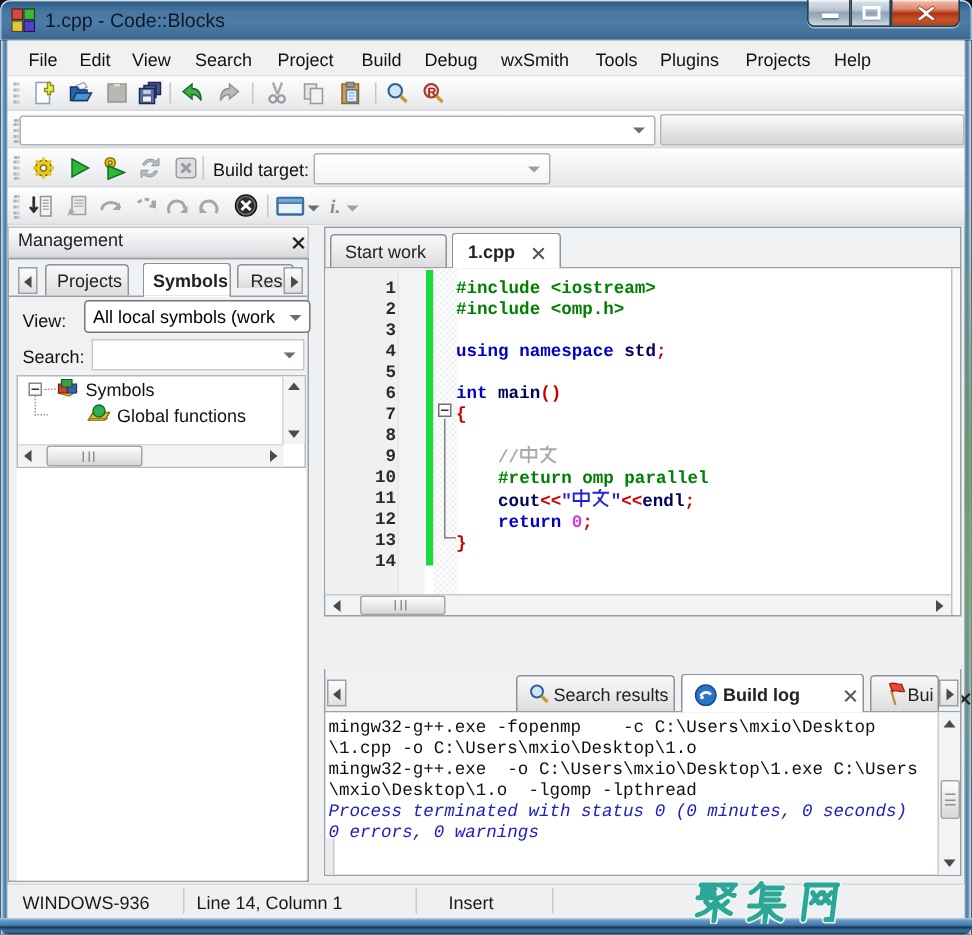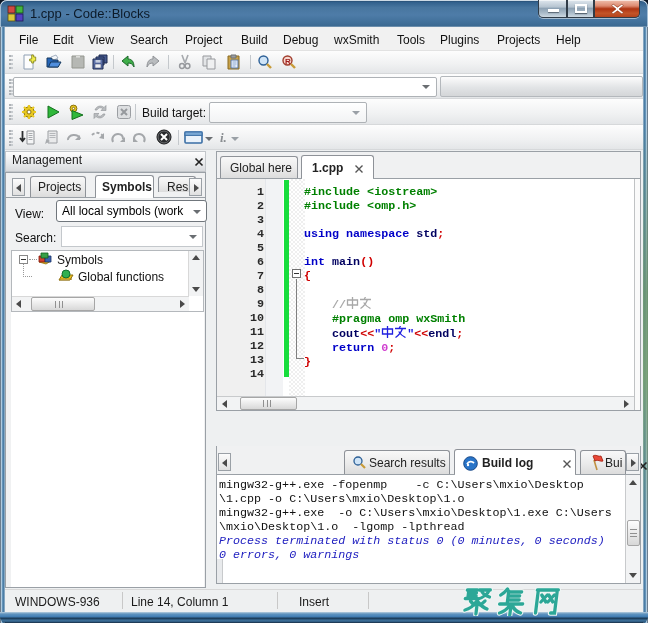--- a/index.html
+++ b/index.html
@@ -280,21 +280,21 @@
     <div class="sbthumb" style="position:absolute;left:19px;top:0px;width:64px;height:14px;"></div>
     <div style="position:absolute;left:43px;top:4px;width:8px;height:7px;border-left:1px solid #909090;border-right:1px solid #909090;"></div>
         <div style="position:absolute;left:47px;top:4px;width:1px;height:7px;background:#909090;"></div>
   </div>
 </div>
 <div class="a" style="left:6px;top:161px;width:193px;height:275px;background:#fff;"></div>
 </div>
 <div class="a" id="editor" style="left:216px;top:151px;width:425px;height:260px;">
 <div class="a" style="left:0;top:0;width:425px;height:260px;border:1px solid #9aa0a6;background:#f0f1f2;"></div>
 <div class="a tab" style="left:4px;top:5px;width:78px;height:22px;">
-      <span style="position:absolute;left:9px;top:4px;">Global here</span>
+      <span style="position:absolute;left:9px;top:4px;">Start work</span>
     </div>
 <div class="a tab tabactive" style="left:85px;top:4px;width:73px;height:24px;">
       <span style="position:absolute;left:10px;top:5px;">1.cpp</span>
 <svg style="position:absolute;left:52px;top:8px" width="10" height="10" viewBox="0 0 10 10">
         <path d="M1.5 1.5l7 7M8.5 1.5l-7 7" stroke="#555" stroke-width="1.4"></path>
       </svg>
     </div>
 <div class="a" style="left:1px;top:27px;width:423px;height:1px;background:#9aa0a6;"></div>
 <div class="a" style="left:86px;top:27px;width:71px;height:1px;background:#fff;"></div>
 <div class="a" style="left:1px;top:28px;width:417px;height:217px;background:#fff;"></div>
@@ -321,21 +321,21 @@
 <div class="a" style="left:80px;top:128px;width:1px;height:80px;background:#808080;"></div>
 <div class="a" style="left:80px;top:207px;width:8px;height:1px;background:#808080;"></div>
 <div class="a code" id="codelines" style="left:88px;top:34px;line-height:14px;color:#000;"><div><span class="pp">#include &lt;iostream&gt;</span></div><div><span class="pp">#include &lt;omp.h&gt;</span></div><div>&nbsp;</div><div><span class="kw">using</span> <span class="kw">namespace</span> <span class="id">std</span><span class="op">;</span></div><div>&nbsp;</div><div><span class="kw">int</span> <span class="id">main</span><span class="op">()</span></div><div><span class="op">{</span></div><div>&nbsp;</div><div>    <span class="cm">//<svg class="cjk" width="13" height="12" viewBox="0 0 13 12">
             <g stroke="#a8a8a8" stroke-width="1.3" fill="none">
               <path d="M6.5 0v12M1.5 3h10v5h-10z"></path>
             </g>
           </svg><svg class="cjk" width="13" height="12" viewBox="0 0 13 12">
             <g stroke="#a8a8a8" stroke-width="1.3" fill="none">
               <path d="M6.5 0l-1.2 2M1 2.5h11M8.3 3C7 6.5 4.5 9.5 1.5 11.5M4.7 5.5C6.2 8 9 10.3 11.5 11.5"></path>
             </g>
-          </svg></span></div><div>    <span class="pp">#pragma omp wxSmith</span></div><div>    <span class="id">cout</span><span class="op">&lt;&lt;</span><span class="st">"<svg class="cjk" width="13" height="12" viewBox="0 0 13 12">
+          </svg></span></div><div>    <span class="pp">#return omp parallel</span></div><div>    <span class="id">cout</span><span class="op">&lt;&lt;</span><span class="st">"<svg class="cjk" width="13" height="12" viewBox="0 0 13 12">
             <g stroke="#2020e0" stroke-width="1.3" fill="none">
               <path d="M6.5 0v12M1.5 3h10v5h-10z"></path>
             </g>
           </svg><svg class="cjk" width="13" height="12" viewBox="0 0 13 12">
             <g stroke="#2020e0" stroke-width="1.3" fill="none">
               <path d="M6.5 0l-1.2 2M1 2.5h11M8.3 3C7 6.5 4.5 9.5 1.5 11.5M4.7 5.5C6.2 8 9 10.3 11.5 11.5"></path>
             </g>
           </svg>"</span><span class="op">&lt;&lt;</span><span class="id">endl</span><span class="op">;</span></div><div>    <span class="kw">return</span> <span class="num">0</span><span class="op">;</span></div><div><span class="op">}</span></div><div>&nbsp;</div></div>
 <div class="a sbtrack" style="left:1px;top:245px;width:417px;height:14px;border:none;border-top:1px solid #c8cacc;">
   <div class="arrow-l" style="position:absolute;left:5px;top:3px;"></div>

